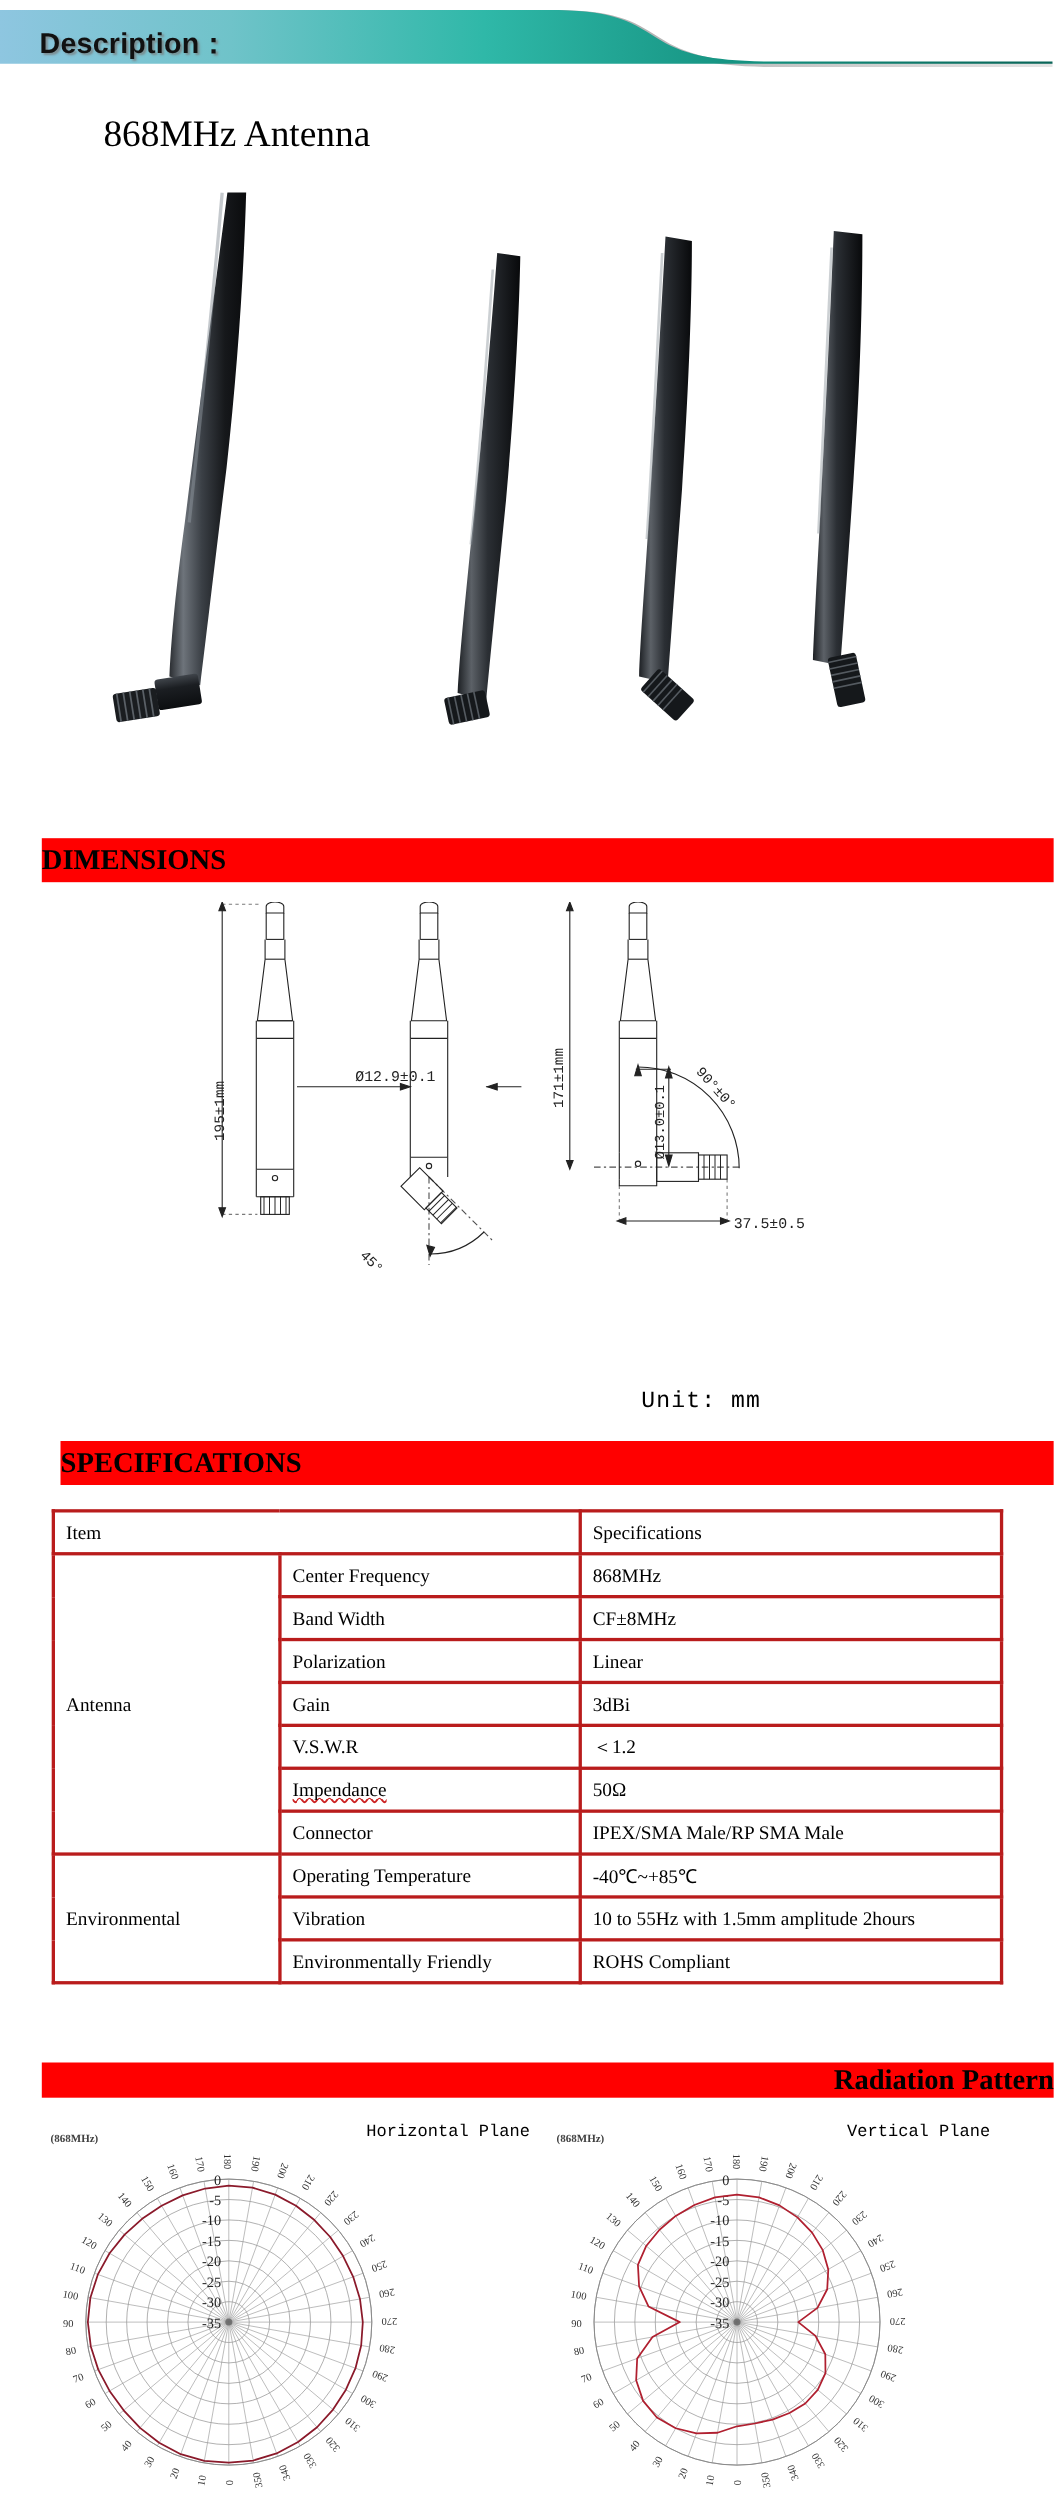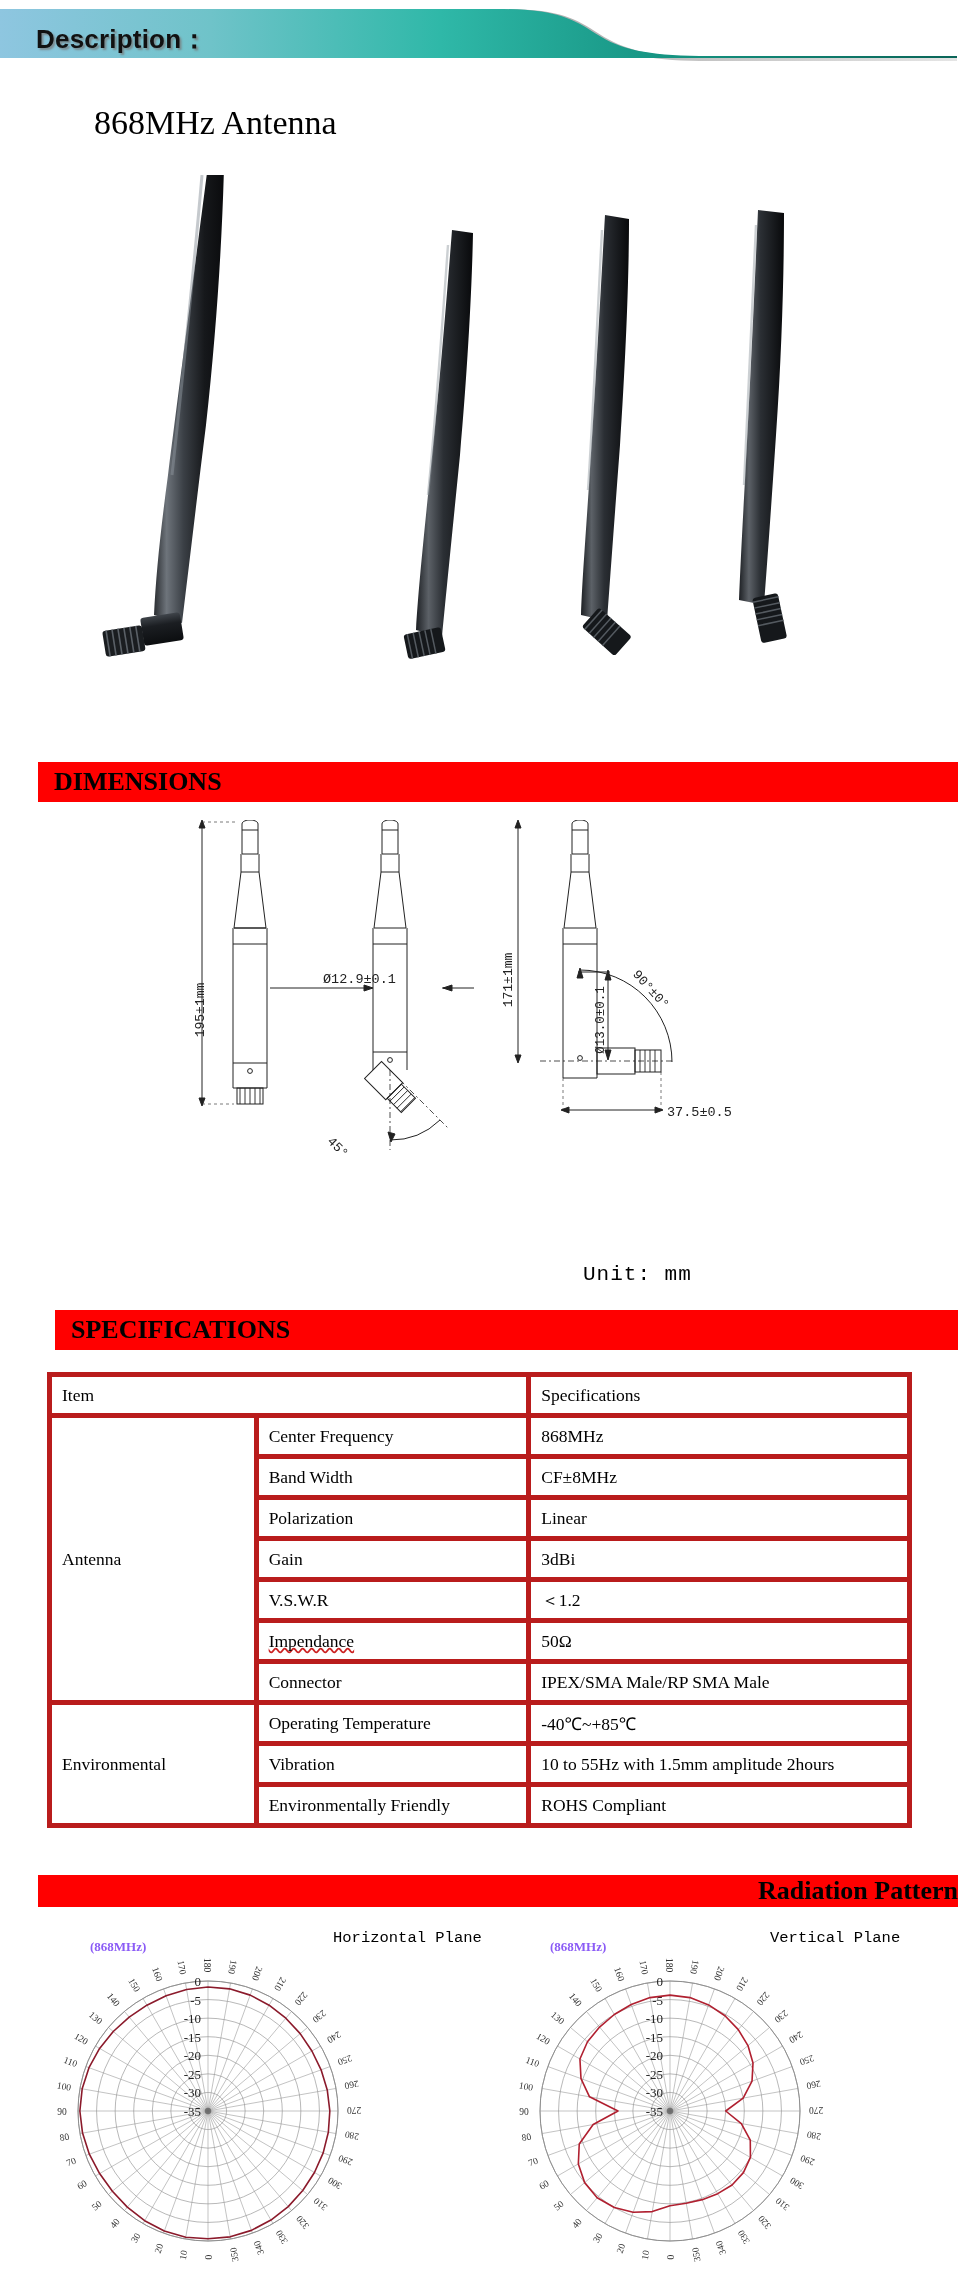--- a/index.html
+++ b/index.html
@@ -59,21 +59,21 @@
     position: absolute;
     background: #FF0000;
     display: flex;
     align-items: center;
   }
   .red-bar .bar-text {
     font-family: "Liberation Serif", serif;
     font-weight: bold;
     font-size: 26px;
     color: #000;
-    margin-left: 16px;
+    margin-left: 0;
     white-space: nowrap;
   }
   #bar-dimensions { left: 38px; top: 762px; width: 920px; height: 40px; }
   #bar-specifications { left: 55px; top: 1310px; width: 903px; height: 40px; }
   #bar-radiation { left: 38px; top: 1875px; width: 920px; height: 32px; justify-content: flex-end; }
 
   
   .dim-drawing {
     position: absolute;
     left: 180px; top: 820px;
@@ -91,21 +91,21 @@
   
   .spec-table {
     position: absolute;
     left: 47px; top: 1372px;
     width: 865px;
     border-collapse: collapse;
     font-family: "Liberation Serif", serif;
     font-size: 17.5px;
   }
   .spec-table td {
-    border: 5px solid #b91c1c;
+    border: 3px solid #b91c1c;
     padding: 4px 10px;
     vertical-align: middle;
     height: 28px;
   }
   .spec-table td.c1 { width: 195px; }
   .spec-table td.c2 { width: 270px; }
   .spec-table td.c3 { width: 400px; }
   .misspelled {
     text-decoration: underline wavy #cc2222;
     text-decoration-skip-ink: none;
@@ -118,24 +118,23 @@
     width: 958px; height: 355px;
   }
   .pattern-block { position: absolute; top: 0; }
   #pattern-h { left: 18px; }
   #pattern-v { left: 480px; }
   .pattern-freq {
     position: absolute;
     top: 14px;
     font-family: "Liberation Serif", serif;
     font-weight: bold;
-    font-size: 13px;
-    color: #8b5cf6;
+    font-size: 10px;
+    color: #404040;
     white-space: nowrap;
-    margin-left: 44px;
   }
   .pattern-plane {
     position: absolute;
     top: 4px;
     font-family: "Liberation Mono", monospace;
     font-size: 15.5px;
     color: #000;
     white-space: nowrap;
   }
   #pattern-h .pattern-freq { left: 28px; }

